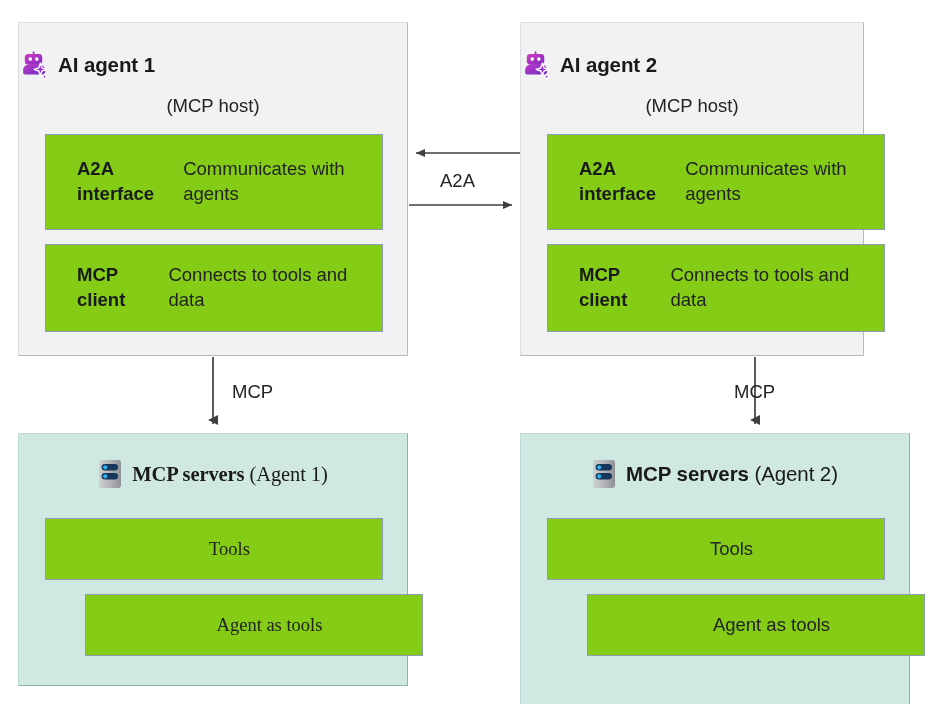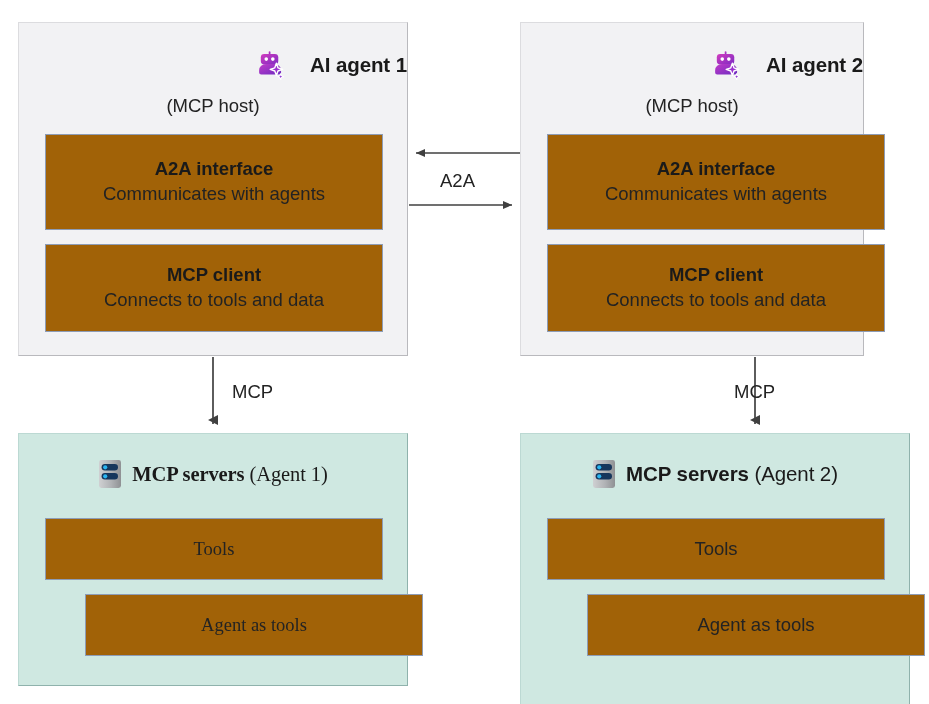--- a/index.html
+++ b/index.html
@@ -35,48 +35,49 @@
   #host-right { left: 520px; top: 22px; width: 344px; height: 334px; }
 
   .panel-title {
     position: absolute;
     left: 0;
     right: 0;
     top: 26px;
     height: 32px;
     display: flex;
     align-items: center;
-    justify-content: flex-end;
-    gap: 25px;
+    justify-content: flex-start;
+    gap: 9px;
   }
   .panel-title .title-text {
     font-size: 20.5px;
     font-weight: bold;
     letter-spacing: -0.1px;
     color: #1a1a1a;
   }
   .panel-subtitle {
     position: absolute;
     left: 0;
     right: 0;
     top: 72px;
     text-align: center;
     font-size: 18.5px;
     color: #232323;
   }
 
   
   .inner-box {
     position: absolute;
-    background: #a16207;
+    background: #84cc16;
     border: 1px solid #8d9cb6;
     display: flex;
-    flex-direction: column;
+    flex-direction: row;
     align-items: center;
     justify-content: center;
+    padding-left: 31px;
   }
   .inner-box .ib-title {
     font-size: 18.5px;
     font-weight: bold;
     color: #1a1a1a;
     line-height: 1.35;
   }
   .inner-box .ib-desc {
     font-size: 18.5px;
     color: #232323;

